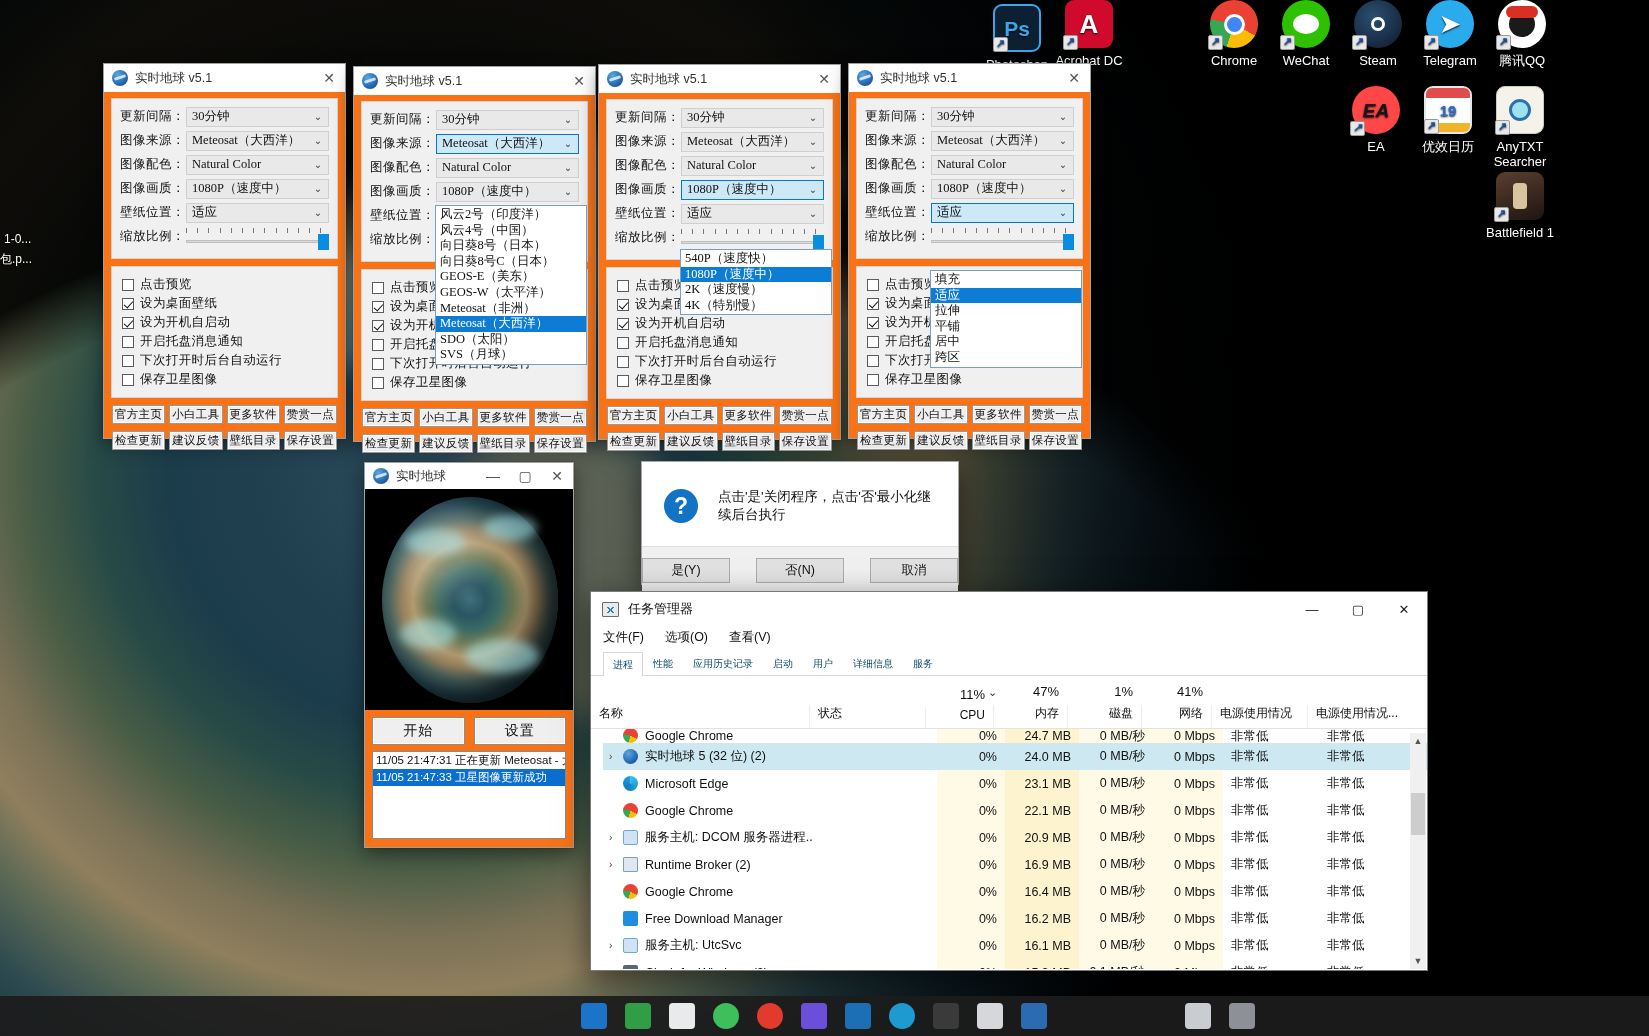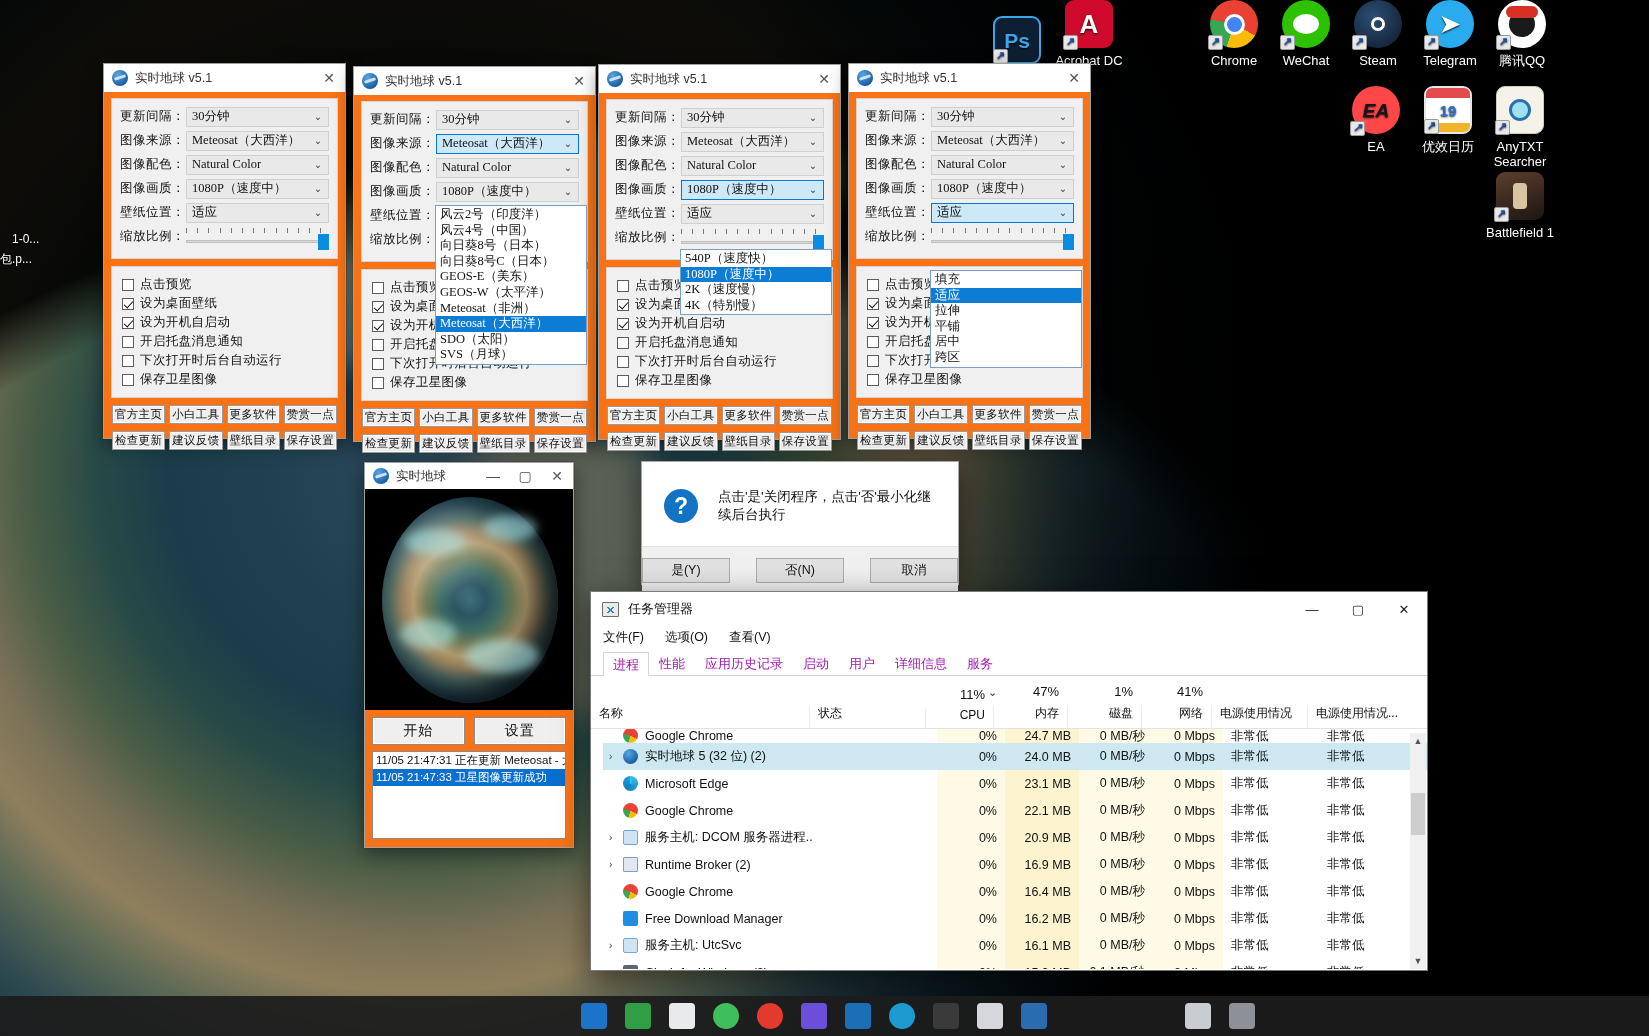--- a/index.html
+++ b/index.html
@@ -203,21 +203,21 @@
   .tm { position:absolute; background:#fff; border:1px solid #7a7a7a; box-shadow:0 8px 28px rgba(0,0,0,.5); }
   .tm-title { height:34px; display:flex; align-items:center; padding-left:11px; background:#fff; }
   .tm-title .ic { width:17px;height:15px;border:1px solid #6d6d6d;background:#eaeaea;margin-right:9px;position:relative;border-radius:1px;}
   .tm-title .ic:after{content:"";position:absolute;left:2px;top:4px;width:11px;height:6px;
     background:linear-gradient(45deg,transparent 45%,#2a7fc9 45% 55%,transparent 55%),
                linear-gradient(-45deg,transparent 45%,#2a7fc9 45% 55%,transparent 55%);}
   .tm-title .t { font-size:13px; color:#111; flex:1 1 auto;}
   .tm-wbtn { width:46px; height:33px; display:flex;align-items:center;justify-content:center;color:#222;font-size:13px;}
   .tm-menu { height:22px; display:flex; align-items:center; padding-left:12px; gap:21px; font-size:12.5px; color:#111; }
   .tm-tabs { height:28px; display:flex; align-items:flex-end; padding-left:12px; border-bottom:1px solid #d6d6d6;}
-  .tm-tab { height:24px; padding:0 9px; font-size:13px; color:#a21caf; display:flex;align-items:center;
+  .tm-tab { height:24px; padding:0 9px; font-size:10px; color:#0c4a6e; display:flex;align-items:center;
             border:1px solid transparent; border-bottom:none; }
   .tm-tab.active { background:#fff; border-color:#d6d6d6; position:relative; top:1px;}
   .tm-head { display:flex; height:53px; align-items:flex-end; border-bottom:1px solid #e2e2e2; }
   .tm-head .hc { font-size:12px; color:#111; padding:0 8px 6px 8px; position:relative; }
   .tm-head .pct { position:absolute; right:8px; top:-21px; font-size:13px; color:#111; font-weight:300;}
   .tm-row { display:flex; height:27px; align-items:center; font-size:12.5px; color:#111;}
   .tm-row .cell { padding:0 8px; }
   .tm-row.sel { background:#cde8f0; }
   .tmscroll { position:absolute; right:1px; top:0px; bottom:0; width:16px; background:#f0f0f0; }
   .tmscroll .up, .tmscroll .dn { height:16px; text-align:center; font-size:9px; color:#555; line-height:16px;}
@@ -239,21 +239,21 @@
   <div class="earth-bg"></div>
   <div class="earth-cloud" style="left:180px;  top:250px; width:260px; height:120px;"></div>
   <div class="earth-cloud2" style="left:380px;  top:560px; width:420px; height:160px;"></div>
   <div class="earth-cloud" style="left:540px;  top:120px; width:300px; height:110px;"></div>
   <div class="earth-cloud2" style="left:620px;  top:740px; width:380px; height:150px;"></div>
   <div class="earth-land" style="left:300px;  top:170px; width:330px; height:180px;"></div>
   <div class="earth-land" style="left:430px;  top:420px; width:260px; height:300px;"></div>
   <div class="earth-terminator"></div>
 
   <div id="desktop-icons">
-      <div class="dicon" style="left: 971px; top: 16px;">
+      <div class="dicon" style="left: 971px; top: 4px;">
         <div class="glyph" style="background: rgb(13, 31, 51); color: rgb(59, 167, 232); font-size: 21px; border: 2px solid rgb(59, 167, 232);">Ps<span class="shortcut"></span></div>
         <div>Photoshop</div>
       </div>
       <div class="dicon" style="left: 1043px; top: 0px;">
         <div class="glyph" style="background: rgb(207, 10, 44); color: rgb(255, 255, 255); font-size: 26px;">A<span class="shortcut"></span></div>
         <div>Acrobat DC</div>
       </div>
       <div class="dicon" style="left: 1188px; top: 0px;">
         <div class="glyph" style="border-radius: 50%; background: conic-gradient(rgb(233, 66, 53) 0deg, rgb(233, 66, 53) 33%, rgb(251, 188, 5) 33%, rgb(251, 188, 5) 55%, rgb(52, 168, 83) 55%, rgb(52, 168, 83) 78%, rgb(233, 66, 53) 78%, rgb(233, 66, 53) 100%);">
           <div style="width:21px;height:21px;border-radius:50%;background:#4285f4;border:3px solid #fff;"></div>
@@ -315,21 +315,21 @@
       </div>
       <div class="dicon" style="left: 1474px; top: 172px;">
         <div class="glyph" style="background: linear-gradient(160deg, rgb(91, 63, 46), rgb(29, 21, 17));">
           <div style="width:14px;height:26px;background:#d9c4a0;border-radius:4px;"></div>
           <span class="shortcut"></span>
         </div>
         <div>Battlefield 1</div>
       </div>
     </div>
 
-  <div style="position:absolute;left:12px;top:232px;color:#fff;font-size:12px;text-shadow:0 1px 2px #000;">1-0...</div>
+  <div style="position:absolute;left:4px;top:232px;color:#fff;font-size:12px;text-shadow:0 1px 2px #000;">1-0...</div>
   <div style="position:absolute;left:0;top:251px;color:#fff;font-size:12px;text-shadow:0 1px 2px #000;">包.p...</div>
 
   <div class="win" id="win1" style="left:103px; top:63px; width:243px; height:376px;">
     <div class="win-title">
       <span class="appicon"></span>
       <span class="ttl">实时地球 v5.1</span>
       <span class="win-btn close">✕</span>
     </div>
     <div class="wbody">
         <div class="grp" style="position: relative;">

